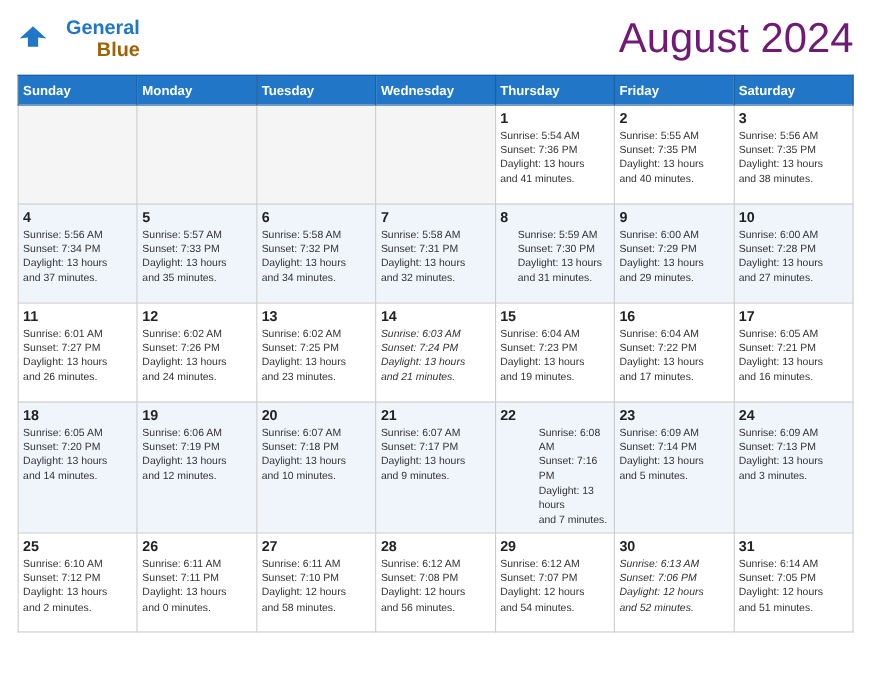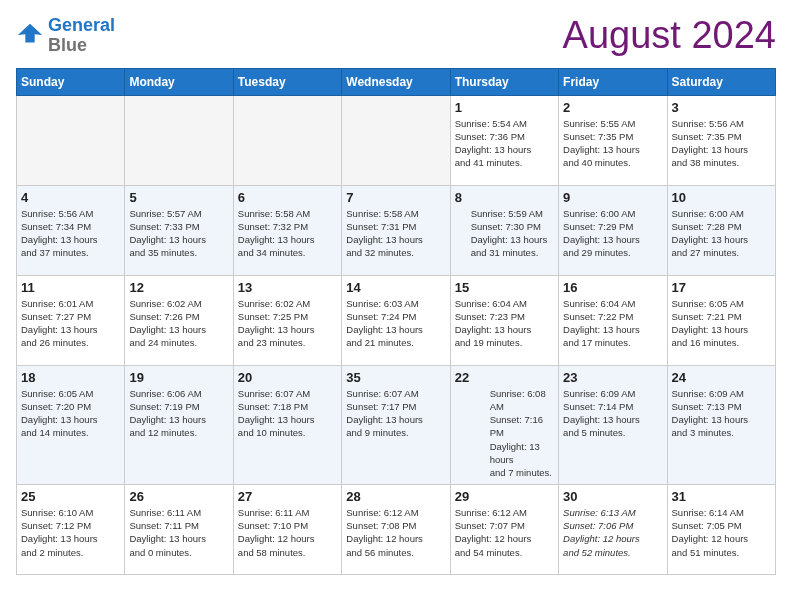--- a/index.html
+++ b/index.html
@@ -12,21 +12,22 @@
     }
     .header {
       display: flex;
       justify-content: space-between;
       align-items: flex-start;
       margin-bottom: 12px;
     }
     .logo {
       display: flex;
       align-items: center;
-      gap: 4px;
+      gap: 16px;
+      text-align: right;
     }
     .logo-text {
       font-size: 18px;
       font-weight: bold;
       color: #333;
       line-height: 1.1;
     }
     .logo-text span {
       color: #2176c7;
     }
@@ -92,21 +93,21 @@
   </style>
 </head>
 <body>
 
 <div class="header">
   <div class="logo">
     <svg class="logo-bird" viewBox="0 0 30 30" xmlns="http://www.w3.org/2000/svg">
       <polygon points="15,2 28,14 20,13 20,22 10,22 10,13 2,14" fill="#2176c7"></polygon>
     </svg>
     <div class="logo-text">
-      <span>General</span><br><span style="color:#737373">Blue</span>
+      <span>General</span><br><span style="color:#a16207">Blue</span>
     </div>
   </div>
   <div class="title-block">
     <div class="month-year">August 2024</div>
   </div>
 </div>
 
 <table>
   <thead>
     <tr>
@@ -215,21 +216,21 @@
         </td>
         <td>
           <span class="day-num">13</span>
           <div class="day-info" style="white-space: pre-line;">Sunrise: 6:02 AM
 Sunset: 7:25 PM
 Daylight: 13 hours
 and 23 minutes.</div>
         </td>
         <td>
           <span class="day-num">14</span>
-          <div class="day-info" style="white-space: pre-line;">Sunrise: 6:03 AM
+          <div class="day-info" style="white-space: pre-line; font-style: italic;">Sunrise: 6:03 AM
 Sunset: 7:24 PM
 Daylight: 13 hours
 and 21 minutes.</div>
         </td>
         <td>
           <span class="day-num">15</span>
           <div class="day-info" style="white-space: pre-line;">Sunrise: 6:04 AM
 Sunset: 7:23 PM
 Daylight: 13 hours
 and 19 minutes.</div>
@@ -265,21 +266,21 @@
 and 12 minutes.</div>
         </td>
         <td class="alt-row">
           <span class="day-num">20</span>
           <div class="day-info" style="white-space: pre-line;">Sunrise: 6:07 AM
 Sunset: 7:18 PM
 Daylight: 13 hours
 and 10 minutes.</div>
         </td>
         <td class="alt-row">
-          <span class="day-num">35</span>
+          <span class="day-num">21</span>
           <div class="day-info" style="white-space: pre-line;">Sunrise: 6:07 AM
 Sunset: 7:17 PM
 Daylight: 13 hours
 and 9 minutes.</div>
         </td>
         <td class="alt-row">
           <span class="day-num">22</span>
           <div class="day-info" style="white-space: pre-line; margin-left: 35px;">Sunrise: 6:08 AM
 Sunset: 7:16 PM
 Daylight: 13 hours

